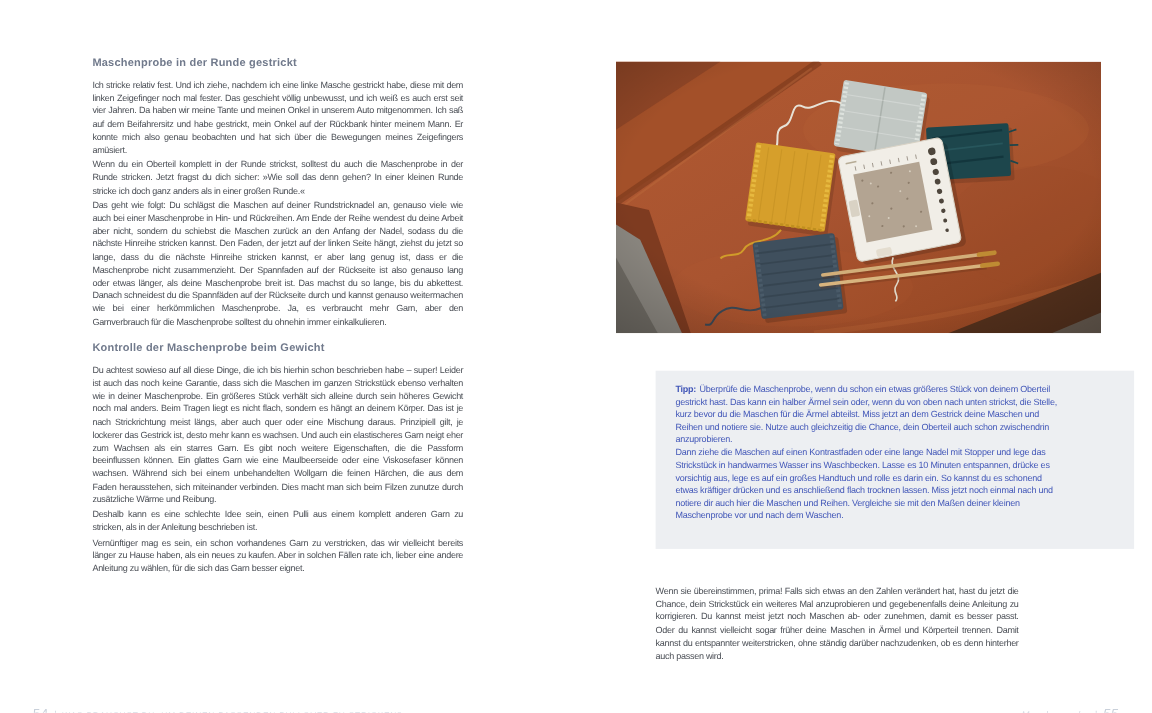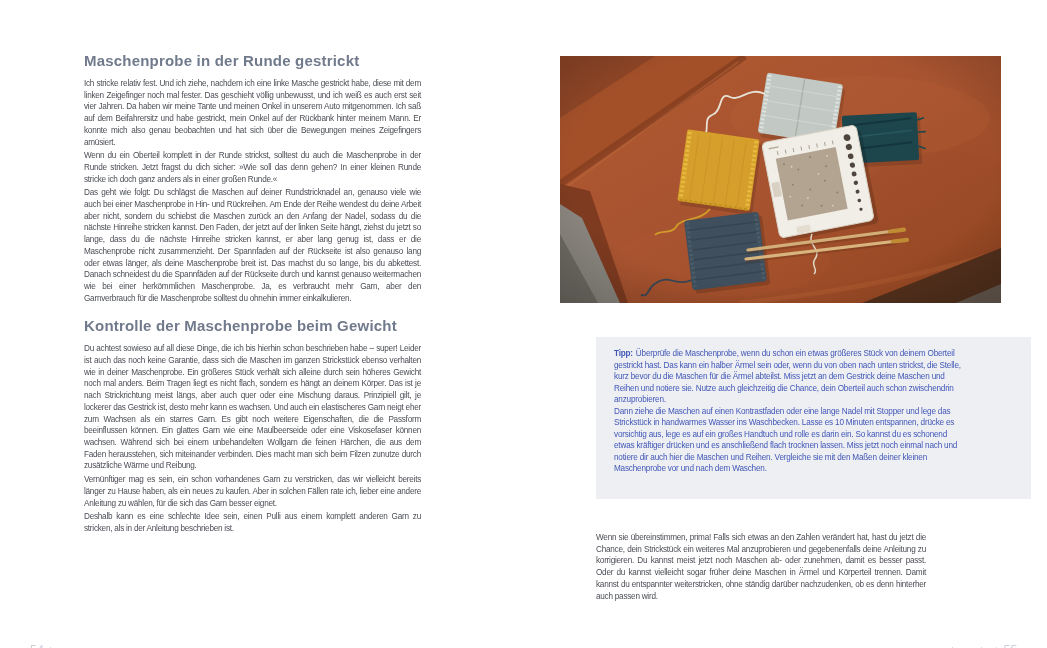--- a/index.html
+++ b/index.html
@@ -6,21 +6,21 @@
     --heading:#717a8c; --body:#4a4e55; --tip:#4257b8; --tip-bg:#edeff2; --footer:#c9d0da; --page:#ffffff;
   }
   html,body{margin:0;padding:0;}
   body{
     width:1047px;height:648px;background:var(--page,#fff);
     font-family:"Liberation Sans", sans-serif;position:relative;overflow:hidden;
   }
   .spread{position:absolute;inset:0;background:var(--page,#fff);}
   
   .column{position:absolute;left:84px;top:52px;width:337px;}
-  h2.sec{font-size:15px;font-weight:700;color:var(--heading,#717a8c);margin:0 0 9px 0;letter-spacing:.2px;}
+  h2.sec{font-size:10px;font-weight:700;color:var(--heading,#717a8c);margin:0 0 9px 0;letter-spacing:.2px;}
   h2.sec2{margin-top:13px;}
   p.bodytx{
     font-size:8.2px;line-height:11.7px;letter-spacing:-0.25px;color:var(--body,#4a4e55);
     margin:0 0 2px 0;text-align:justify;hyphens:auto;
   }
   
   figure.photo{position:absolute;left:560px;top:56px;width:441px;height:247px;margin:0;overflow:hidden;}
   figure.photo svg{display:block;}
   
   .tipbox{
@@ -49,22 +49,22 @@
 <div class="spread">
 
   <main class="page-left">
     <section class="column">
       <h2 class="sec">Maschenprobe in der Runde gestrickt</h2>
       <p class="bodytx">Ich stricke relativ fest. Und ich ziehe, nachdem ich eine linke Masche gestrickt habe, diese mit dem linken Zeigefinger noch mal fester. Das geschieht völlig unbewusst, und ich weiß es auch erst seit vier Jahren. Da haben wir meine Tante und meinen Onkel in unserem Auto mitgenommen. Ich saß auf dem Beifahrersitz und habe gestrickt, mein Onkel auf der Rückbank hinter meinem Mann. Er konnte mich also genau beobachten und hat sich über die Bewegungen meines Zeigefingers amüsiert.</p>
       <p class="bodytx">Wenn du ein Oberteil komplett in der Runde strickst, solltest du auch die Maschenprobe in der Runde stricken. Jetzt fragst du dich sicher: »Wie soll das denn gehen? In einer kleinen Runde stricke ich doch ganz anders als in einer großen Runde.«</p>
       <p class="bodytx">Das geht wie folgt: Du schlägst die Maschen auf deiner Rundstricknadel an, genauso viele wie auch bei einer Maschenprobe in Hin- und Rückreihen. Am Ende der Reihe wendest du deine Arbeit aber nicht, sondern du schiebst die Maschen zurück an den Anfang der Nadel, sodass du die nächste Hinreihe stricken kannst. Den Faden, der jetzt auf der linken Seite hängt, ziehst du jetzt so lange, dass du die nächste Hinreihe stricken kannst, er aber lang genug ist, dass er die Maschenprobe nicht zusammenzieht. Der Spannfaden auf der Rückseite ist also genauso lang oder etwas länger, als deine Maschenprobe breit ist. Das machst du so lange, bis du abkettest. Danach schneidest du die Spannfäden auf der Rückseite durch und kannst genauso weitermachen wie bei einer herkömmlichen Maschenprobe. Ja, es verbraucht mehr Garn, aber den Garnverbrauch für die Maschenprobe solltest du ohnehin immer einkalkulieren.</p>
       <h2 class="sec sec2">Kontrolle der Maschenprobe beim Gewicht</h2>
       <p class="bodytx">Du achtest sowieso auf all diese Dinge, die ich bis hierhin schon beschrieben habe – super! Leider ist auch das noch keine Garantie, dass sich die Maschen im ganzen Strickstück ebenso verhalten wie in deiner Maschenprobe. Ein größeres Stück verhält sich alleine durch sein höheres Gewicht noch mal anders. Beim Tragen liegt es nicht flach, sondern es hängt an deinem Körper. Das ist je nach Strickrichtung meist längs, aber auch quer oder eine Mischung daraus. Prinzipiell gilt, je lockerer das Gestrick ist, desto mehr kann es wachsen. Und auch ein elastischeres Garn neigt eher zum Wachsen als ein starres Garn. Es gibt noch weitere Eigenschaften, die die Passform beeinflussen können. Ein glattes Garn wie eine Maulbeerseide oder eine Viskosefaser können wachsen. Während sich bei einem unbehandelten Wollgarn die feinen Härchen, die aus dem Faden herausstehen, sich miteinander verbinden. Dies macht man sich beim Filzen zunutze durch zusätzliche Wärme und Reibung.</p>
+      <p class="bodytx">Deshalb kann es eine schlechte Idee sein, einen Pulli aus einem komplett anderen Garn zu stricken, als in der Anleitung beschrieben ist.</p>
       <p class="bodytx">Vernünftiger mag es sein, ein schon vorhandenes Garn zu verstricken, das wir vielleicht bereits länger zu Hause haben, als ein neues zu kaufen. Aber in solchen Fällen rate ich, lieber eine andere Anleitung zu wählen, für die sich das Garn besser eignet.</p>
-      <p class="bodytx">Deshalb kann es eine schlechte Idee sein, einen Pulli aus einem komplett anderen Garn zu stricken, als in der Anleitung beschrieben ist.</p>
     </section>
     <footer class="footer footer-left">
       <span class="pnum">54</span><span class="sep">|</span><span class="ftext">WAS BRAUCHST DU, UM DEINEN PASSENDEN PULLOVER ZU STRICKEN?</span>
     </footer>
   </main>
 
   <aside class="page-right">
 
     <figure class="photo" aria-label="Gestrickte Maschenproben in Hellgrau, Petrol, Senfgelb und Jeansblau, ein weißer Maschenzähl-Rahmen mit beigefarbener Strickprobe und zwei Holzstricknadeln auf einem rostorangen Samtsessel">
       <svg width="441" height="247" viewBox="0 0 441 247" xmlns="http://www.w3.org/2000/svg">

